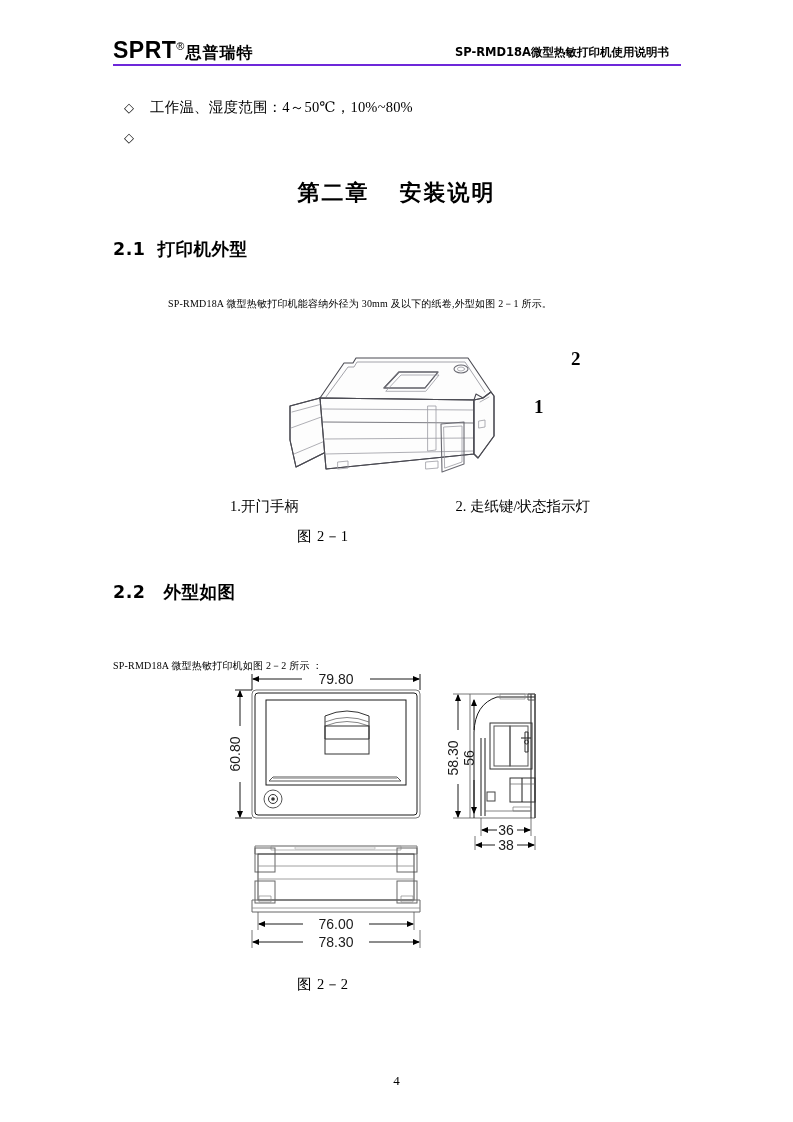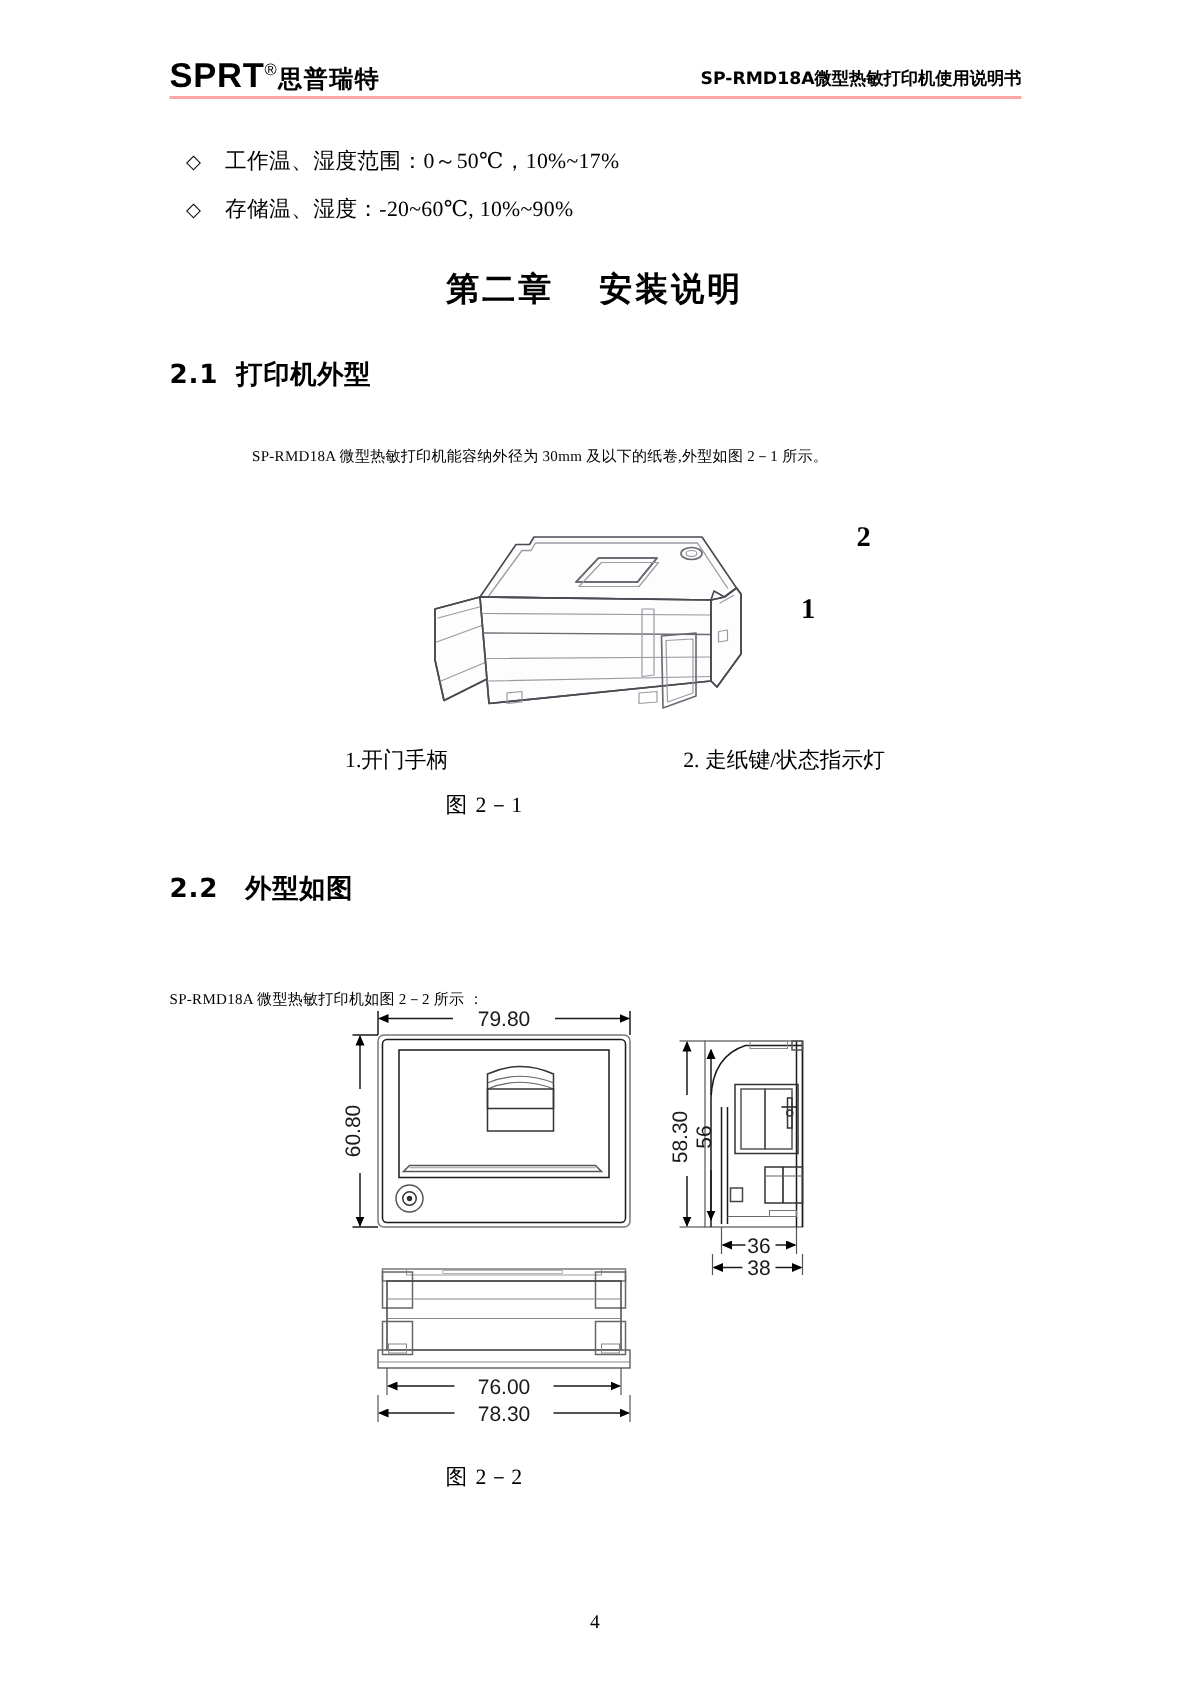--- a/index.html
+++ b/index.html
@@ -22,21 +22,21 @@
     background: #fff;
   }
 
   
   .header {
     position: absolute;
     left: 113px;
     top: 30px;
     width: 568px;
     height: 34px;
-    border-bottom: 2px solid #fca5a5;
+    border-bottom: 2px solid #6d28d9;
     display: flex;
     align-items: flex-end;
     justify-content: space-between;
   }
   .brand {
     display: flex;
     align-items: baseline;
     line-height: 1;
     padding-bottom: 2px;
   }
@@ -59,21 +59,21 @@
     font-size: 16px;
     letter-spacing: 1px;
     margin-left: 1px;
   }
   .header-title {
     font-family: "DejaVu Sans", "Liberation Sans", sans-serif;
     font-weight: bold;
     font-size: 11.5px;
     padding-bottom: 4px;
     letter-spacing: 0px;
-    margin-right: 0px;
+    margin-right: 12px;
     text-align: right;
   }
 
   
   .bullets {
     position: absolute;
     left: 124px;
     top: 98px;
     width: 560px;
   }
@@ -203,25 +203,24 @@
       <span class="brand-latin">SPRT</span>
         <span class="brand-reg">®</span>
         <span class="brand-cn">思普瑞特</span>
     </div>
     <div class="header-title">SP-RMD18A微型热敏打印机使用说明书</div>
   </div>
 
   <div class="bullets">
     <div class="bullet-row">
       <span class="bullet-diamond">◇</span>
-      <span class="bullet-text">工作温、湿度范围：0～50℃，10%~17%</span>
+      <span class="bullet-text">工作温、湿度范围：4～50℃，10%~80%</span>
     </div>
     <div class="bullet-row">
       <span class="bullet-diamond">◇</span>
-      <span class="bullet-text">存储温、湿度：-20~60℃, 10%~90%</span>
     </div>
   </div>
 
   <div class="chapter-title">
     <span>第二章</span><span class="chapter-gap"></span><span>安装说明</span>
   </div>
 
   <div class="section-heading" id="sec21">
     <span class="sh-num">2.1</span><span>打印机外型</span>
   </div>

